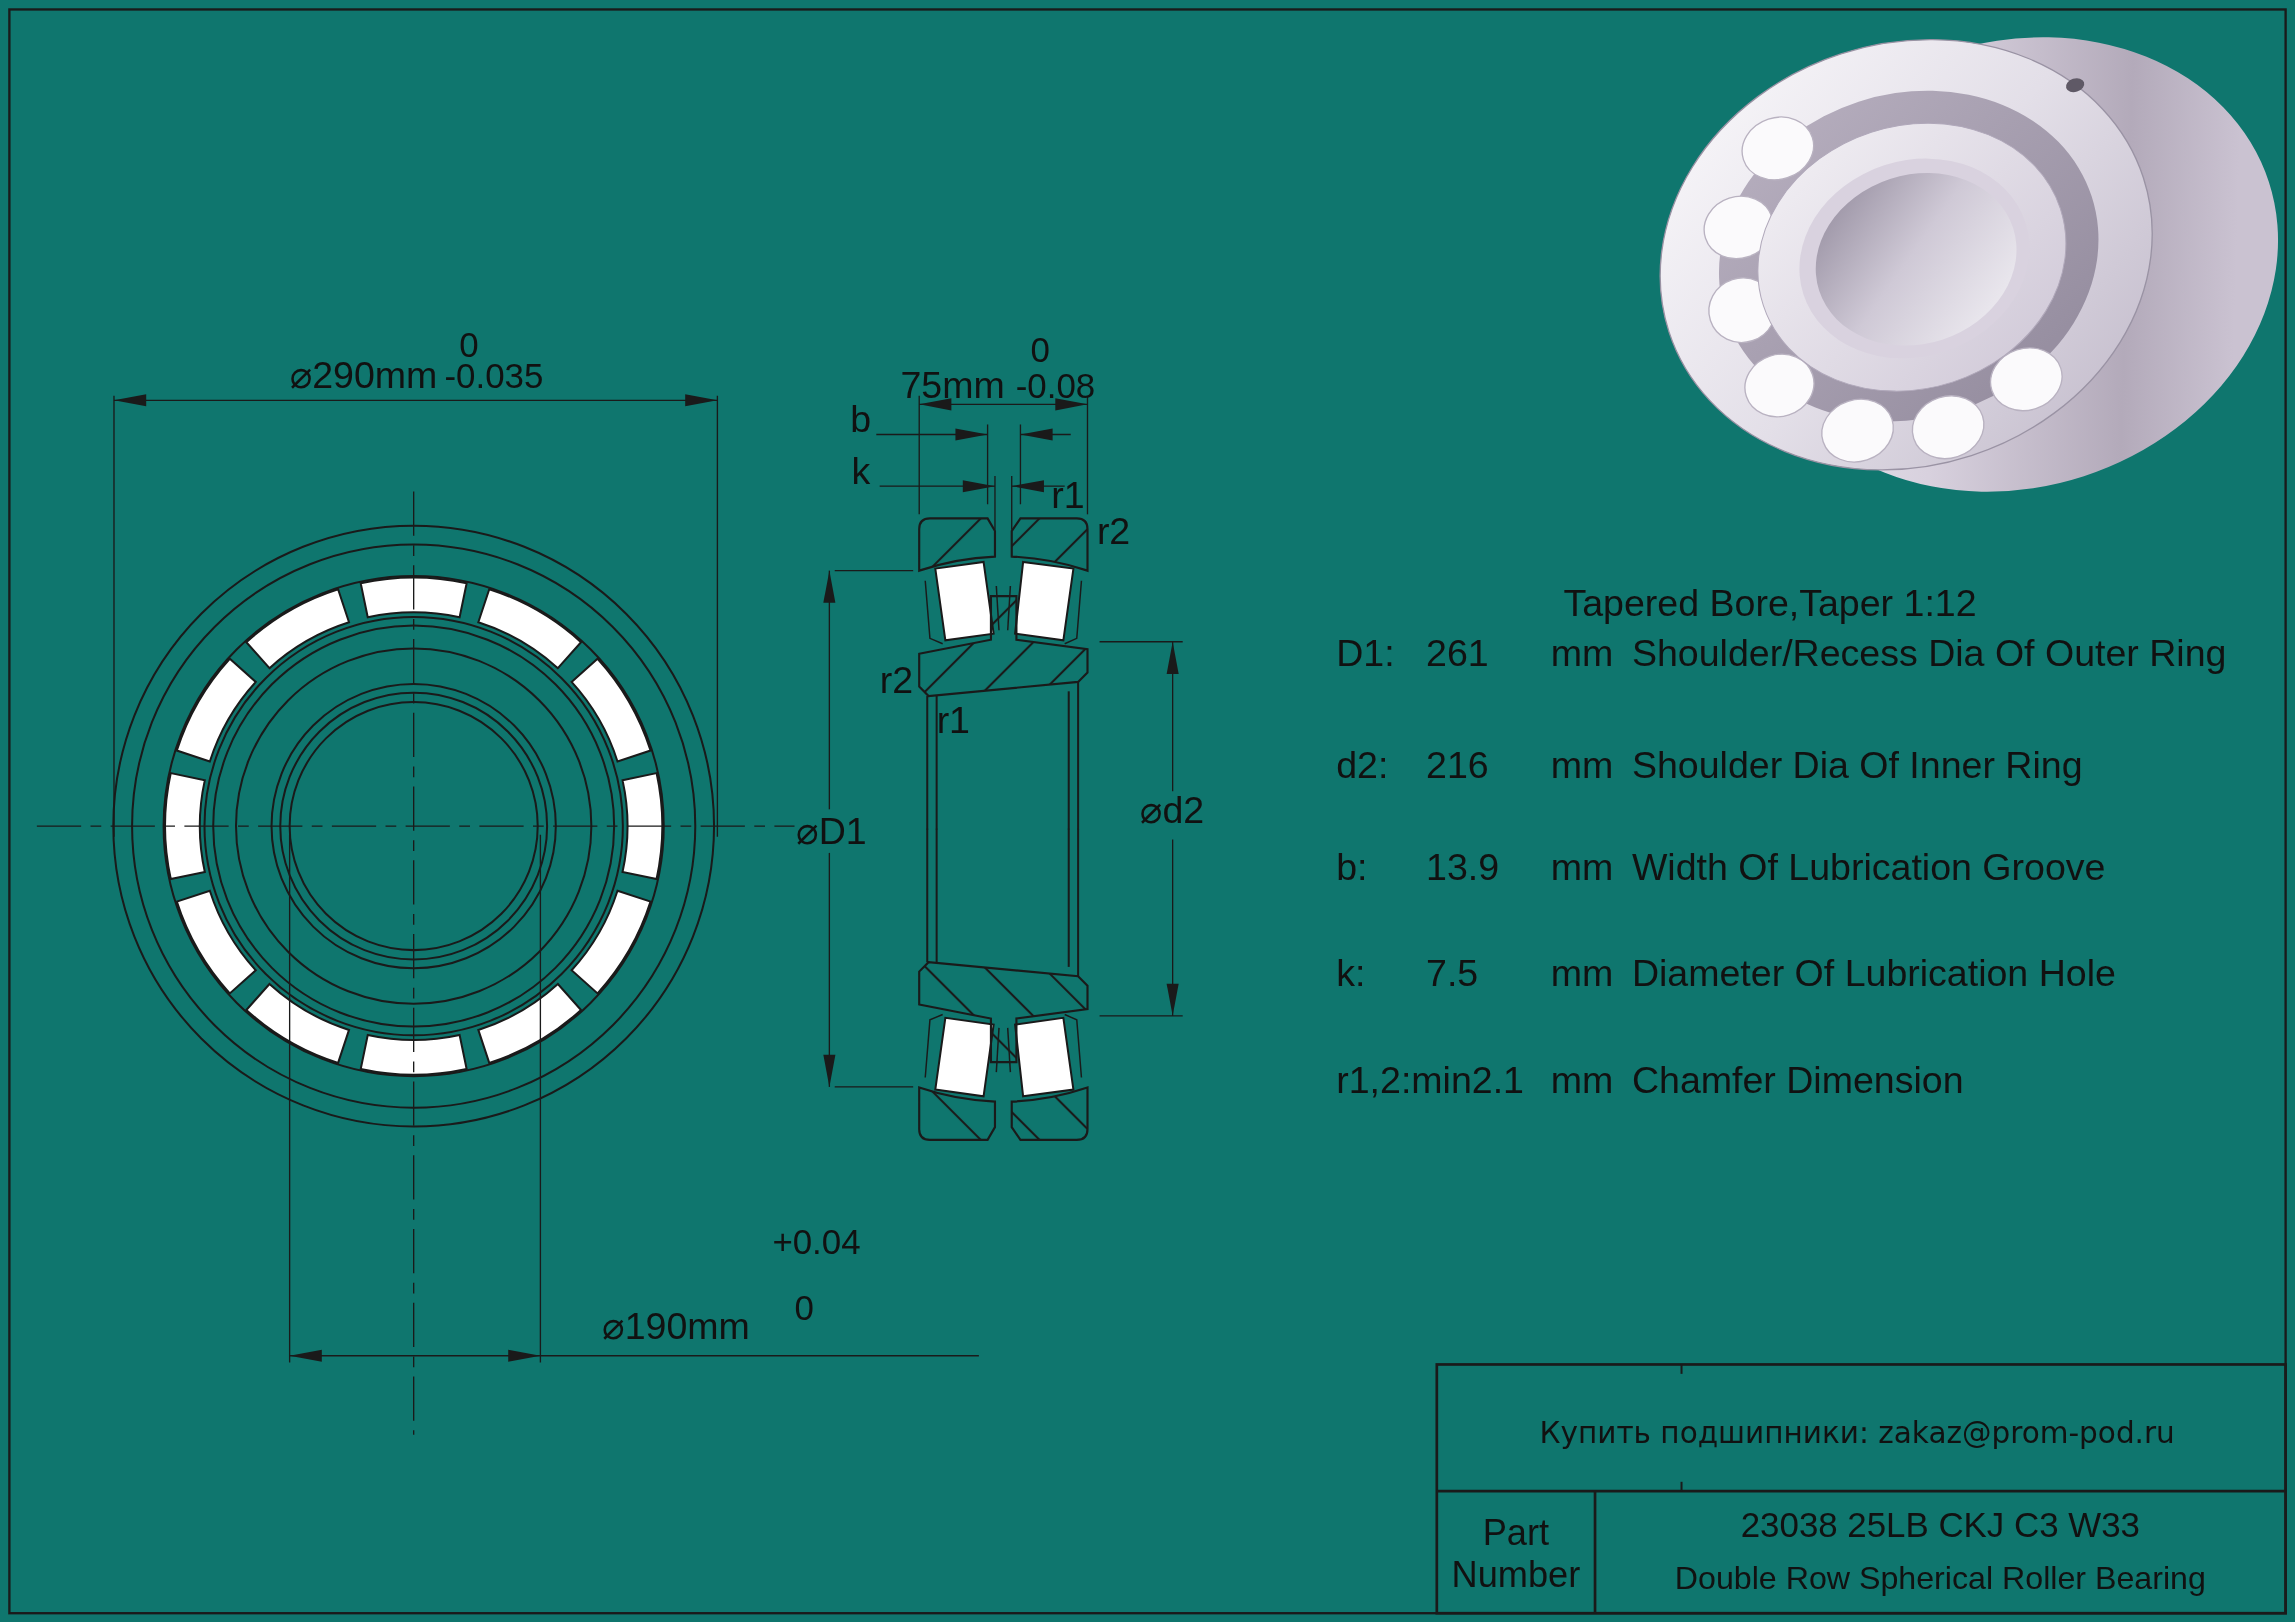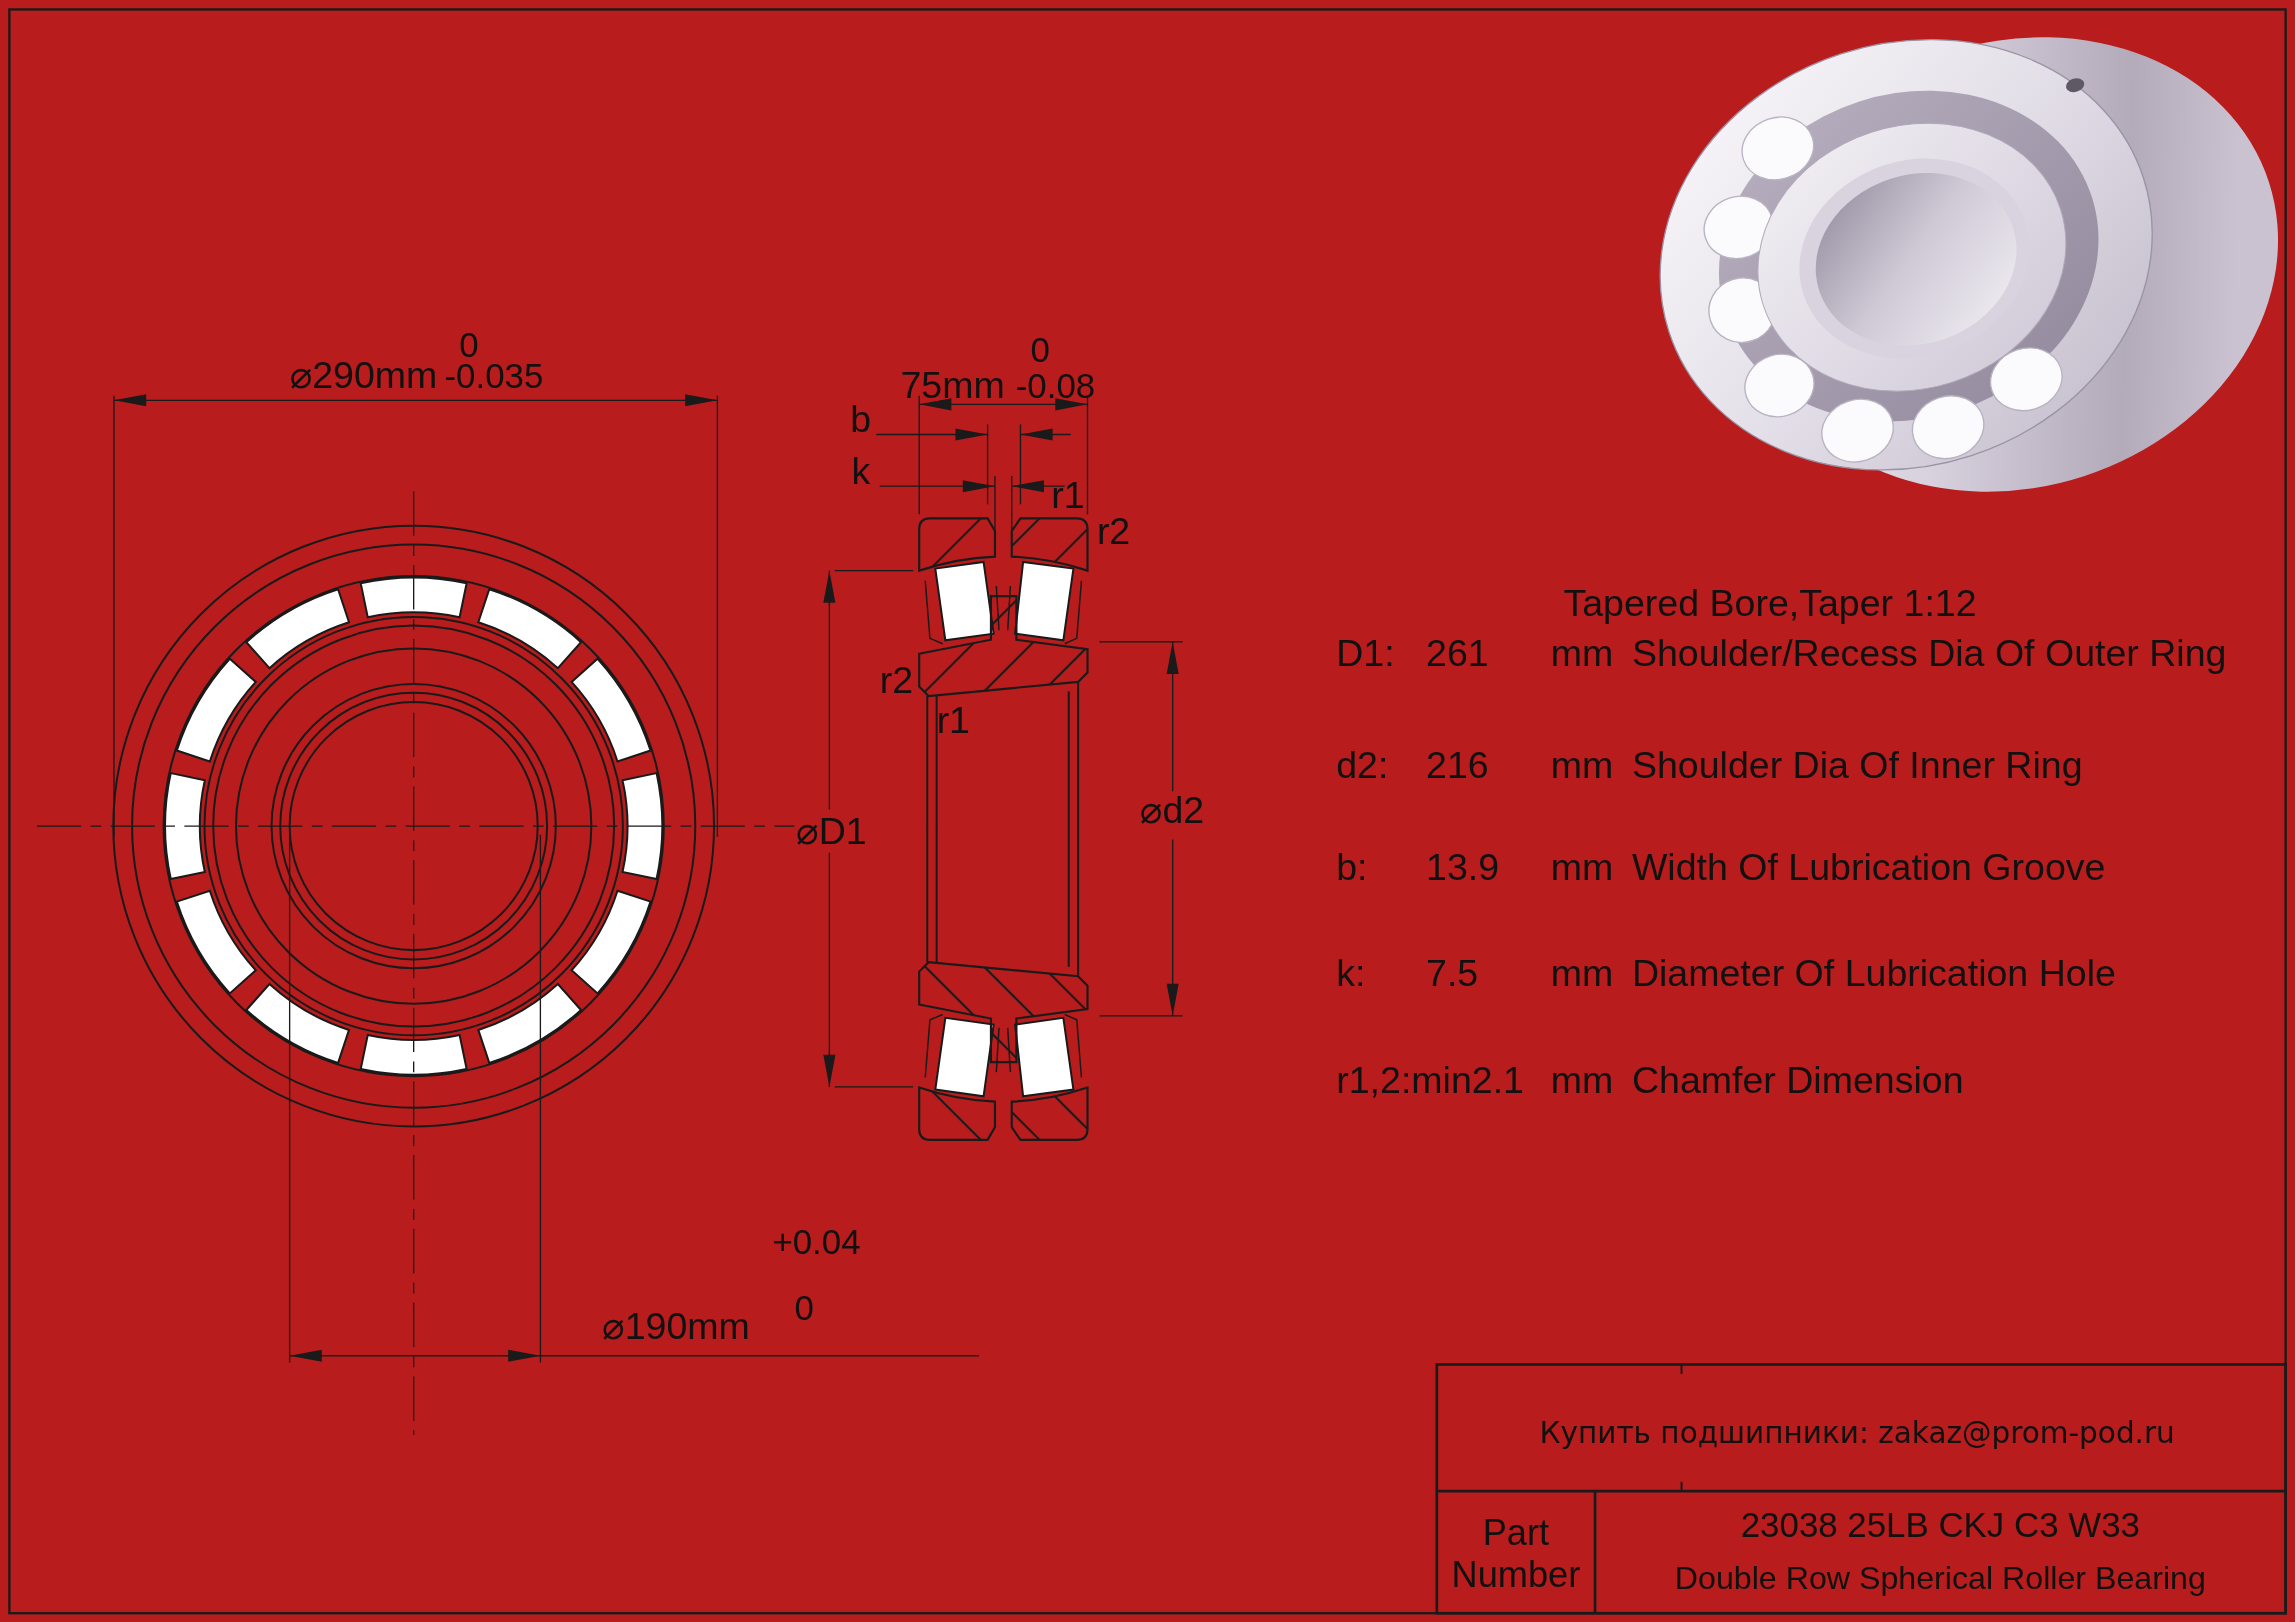--- a/index.html
+++ b/index.html
@@ -1,16 +1,16 @@
 <!DOCTYPE html>
 <html style="font-size:10.7px"><head>
 <meta charset="utf-8">
 <style>
   html,body{margin:0;padding:0;background:#ffffff;}
-  .page{position:relative;width:2295px;height:1622px;background:#b91c1c;overflow:hidden;}
+  .page{position:relative;width:2295px;height:1622px;background:#0f766e;overflow:hidden;}
   svg{position:absolute;left:0;top:0;}
   svg text{font-family:"Liberation Sans","DejaVu Sans",sans-serif;fill:#111;}
   .note-text{font-family:"DejaVu Sans","Liberation Sans",sans-serif;}
 </style>
 </head>
 <body>
 
 <div class="page">
 <svg width="2295" height="1622" viewBox="0 0 3423 2419">
   <defs>

